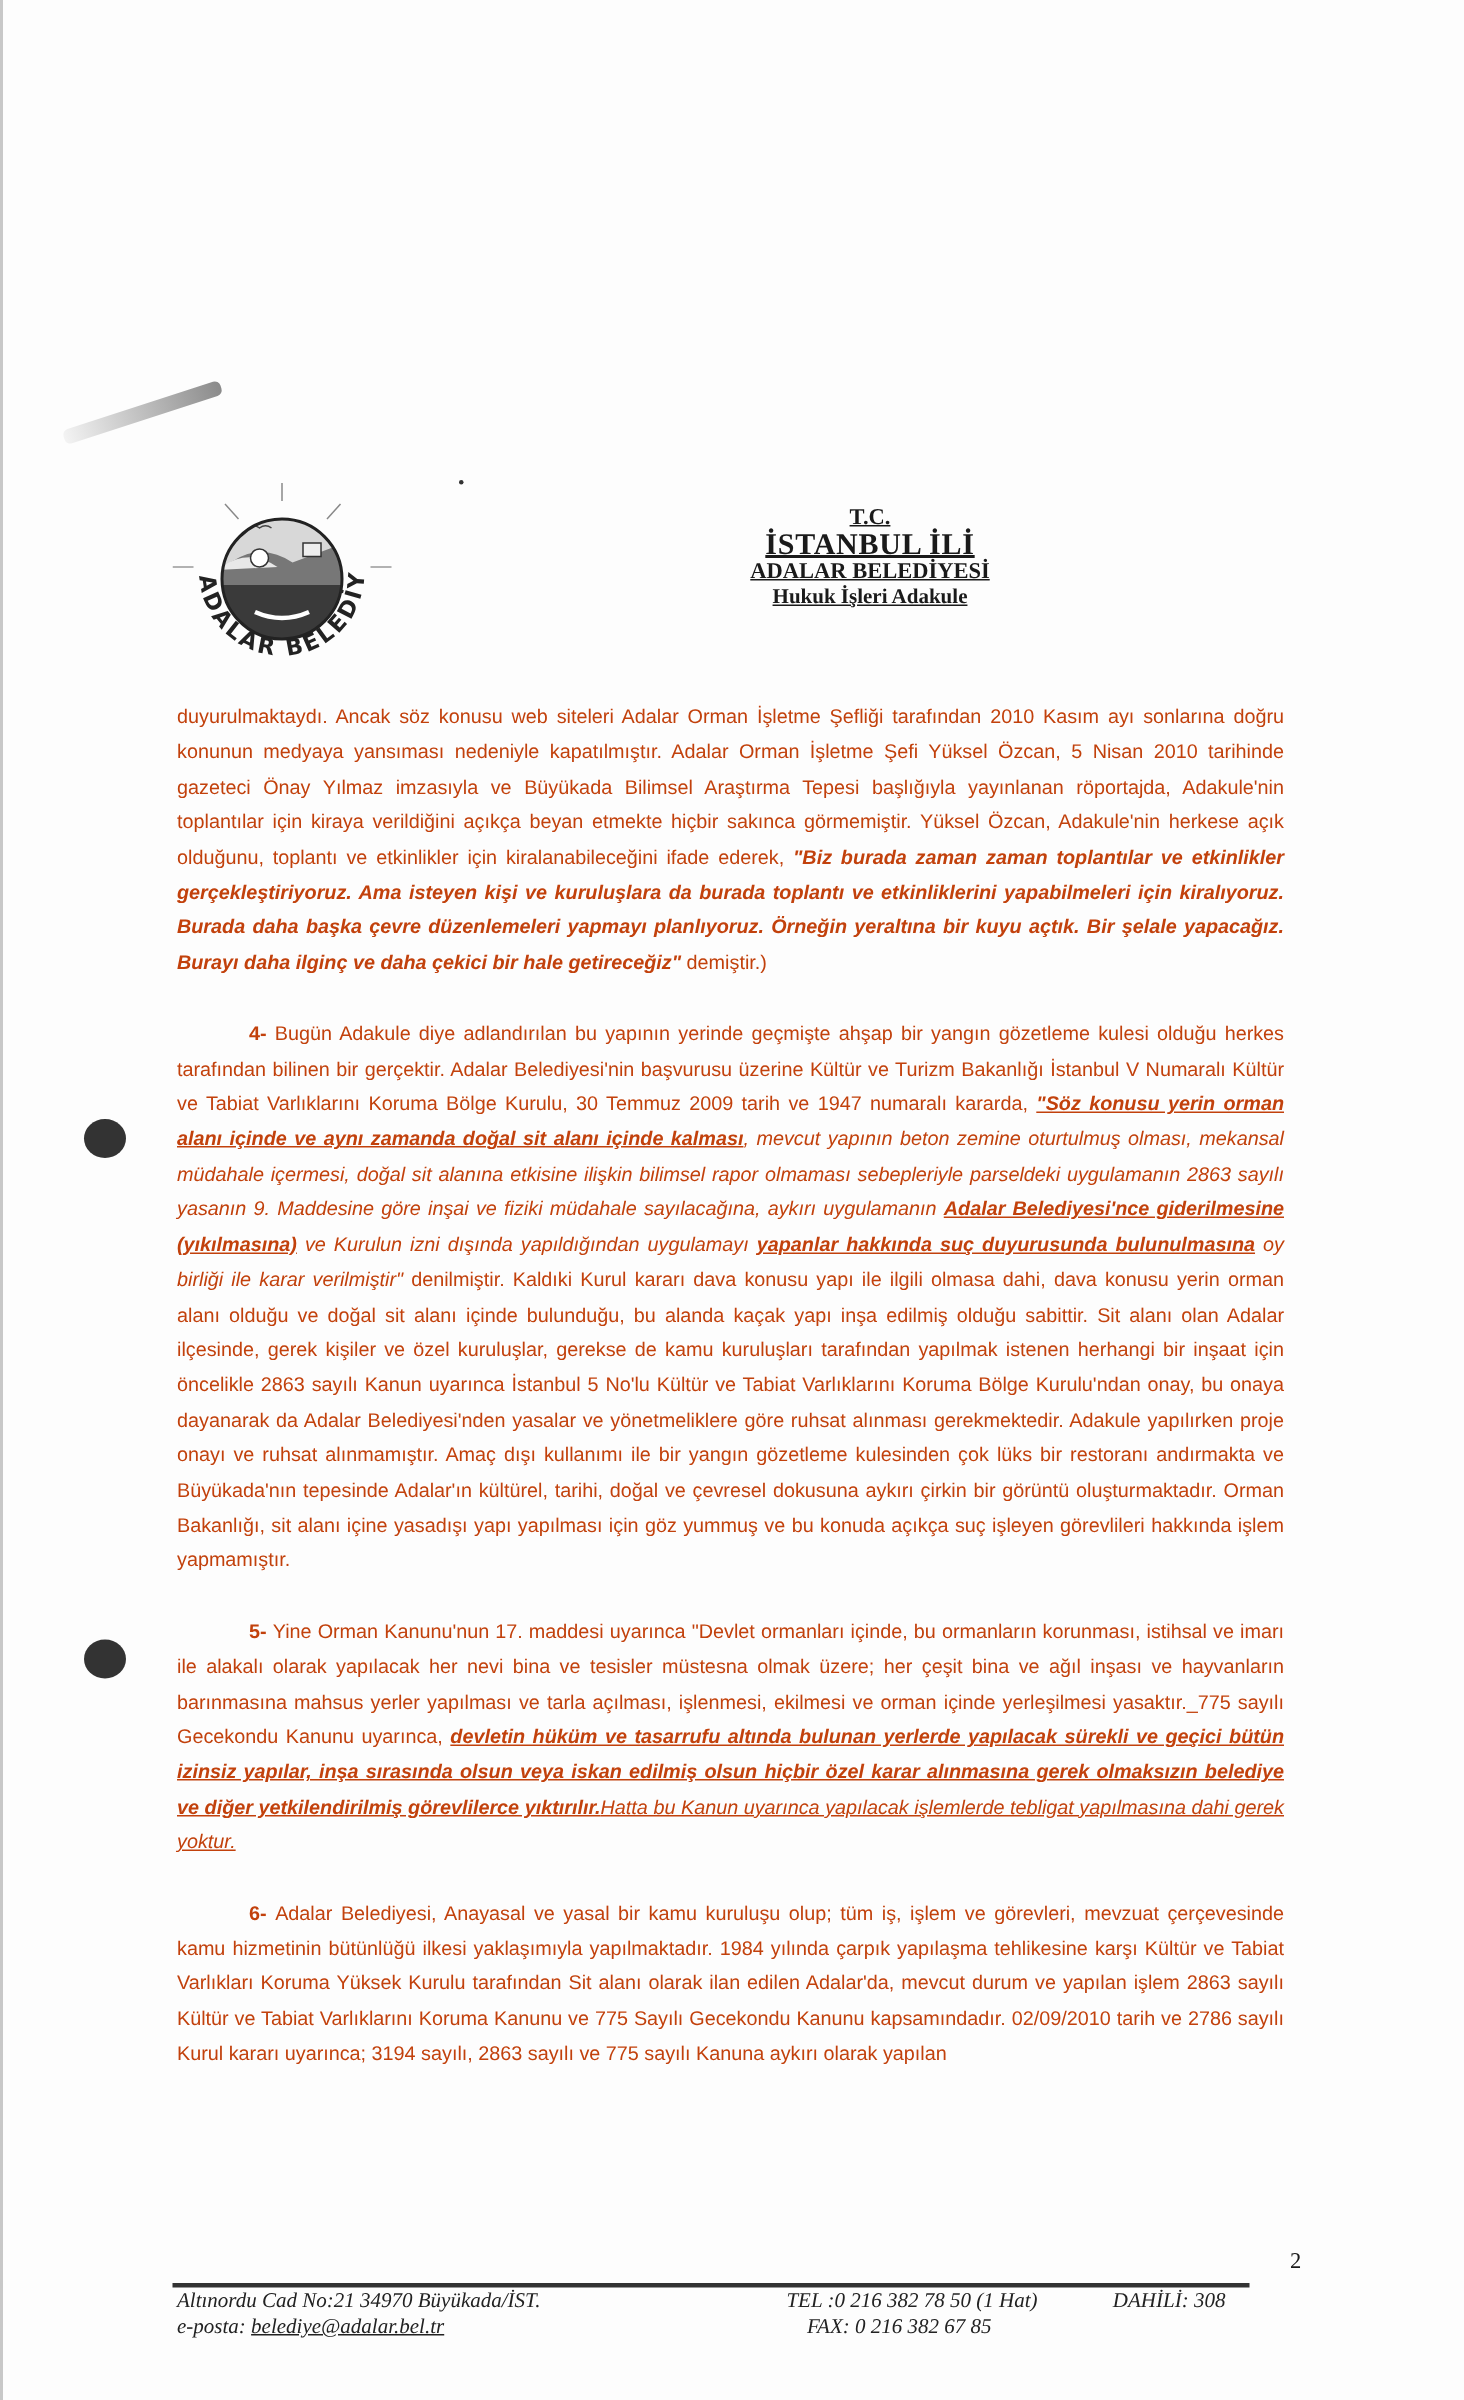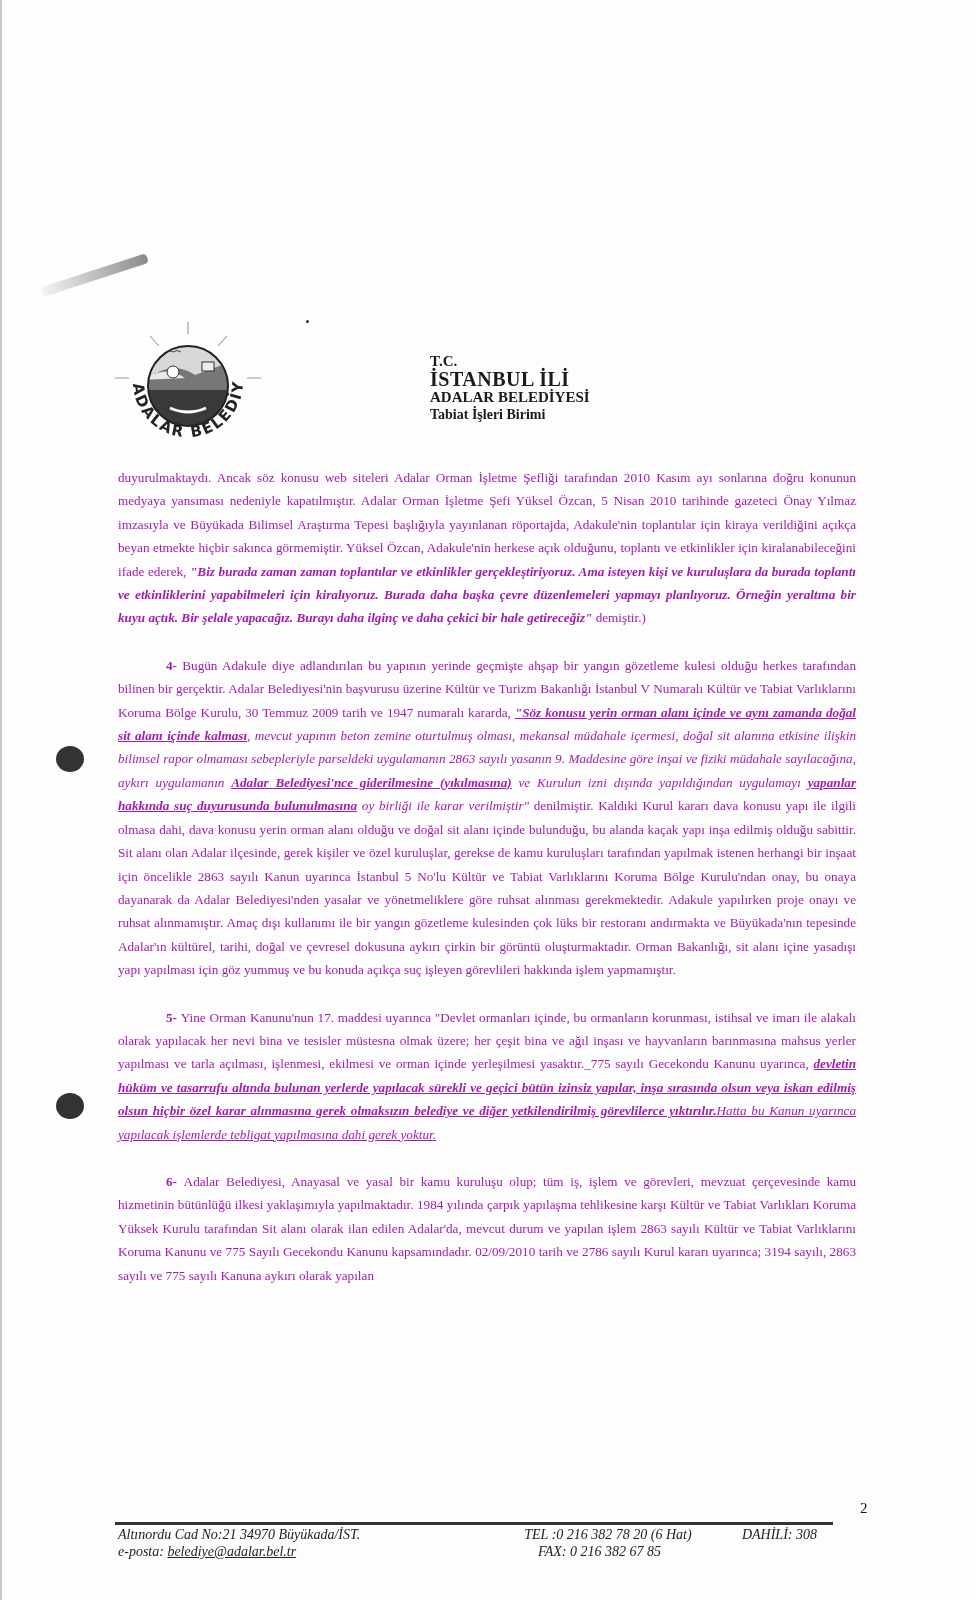--- a/index.html
+++ b/index.html
@@ -7,30 +7,30 @@
          font-family: "DejaVu Sans", sans-serif; color: #1a1a1a; }
   .page { position: absolute; inset: 0; background: #fdfdfd; }
   .left-edge { position: absolute; left: 0; top: 0; width: 2px; height: 1600px; background: #c8c8c8; }
   .smudge { position: absolute; left: 40px; top: 270px; width: 110px; height: 10px;
             background: linear-gradient(90deg, rgba(160,160,160,0.1), rgba(90,90,90,0.7));
             transform: rotate(-18deg); border-radius: 4px; }
   .punch { position: absolute; width: 28px; height: 26px; border-radius: 50%; background: #333; left: 56px; }
   .speck { position: absolute; left: 306px; top: 320px; width: 3px; height: 3px; background: #333; border-radius: 50%; }
 
   .logo { position: absolute; left: 115px; top: 320px; width: 150px; height: 140px; }
-  .header { position: absolute; left: 430px; top: 352px; width: 300px; 
-            font-family: "Liberation Serif", serif; font-weight: bold; line-height: 18px; }
+  .header { position: absolute; left: 430px; top: 336px; width: 300px; text-align: center;
+            font-family: "Liberation Serif", serif; font-weight: bold; line-height: 18px; text-decoration: underline; }
   .header .h1 { font-size: 15px; }
   .header .h2 { font-size: 20px; letter-spacing: 0.5px; }
   .header .h3 { font-size: 15px; }
   .header .h4 { font-size: 14px; }
 
   .body { position: absolute; left: 118px; top: 466px; width: 738px;
-          font-family: Liberation Serif, serif; font-size: 13.2px; line-height: 23.4px;
-          text-align: justify; color: #a21caf; }
+          font-family: Liberation Sans, sans-serif; font-size: 13.2px; line-height: 23.4px;
+          text-align: justify; color: #c2410c; }
   .body p { margin: 0; }
   .body .indent { text-indent: 48px; }
   .body .gap { height: 24px; }
   .em { font-style: italic; }
   .bem { font-style: italic; font-weight: bold; }
   .u { text-decoration: underline; }
   .num { font-weight: bold; }
 
   .pageno { position: absolute; left: 860px; top: 1500px; font-family: "Liberation Serif", serif; font-size: 15px; }
   .footer-rule { position: absolute; left: 115px; top: 1522px; width: 718px; height: 3px; background: #333; }
@@ -77,39 +77,39 @@
     <path id="arc" d="M18 62 A55 55 0 0 0 128 62" fill="none"></path>
     <text font-family="DejaVu Sans, sans-serif" font-size="15" font-weight="bold" fill="#222" letter-spacing="2">
       <textPath href="#arc" startOffset="2">ADALAR BELEDİYESİ</textPath>
     </text>
   </svg>
 
   <div class="header">
     <div class="h1">T.C.</div>
     <div class="h2">İSTANBUL İLİ</div>
     <div class="h3">ADALAR BELEDİYESİ</div>
-    <div class="h4">Tabiat İşleri Birimi</div>
+    <div class="h4">Hukuk İşleri Adakule</div>
   </div>
 
   <div class="body">
     <p id="p1"><span class="">duyurulmaktaydı. Ancak söz konusu web siteleri Adalar Orman İşletme Şefliği tarafından 2010 Kasım ayı sonlarına doğru konunun medyaya yansıması nedeniyle kapatılmıştır.  Adalar Orman İşletme Şefi Yüksel Özcan, 5 Nisan 2010 tarihinde gazeteci Önay Yılmaz imzasıyla ve Büyükada Bilimsel Araştırma Tepesi başlığıyla yayınlanan röportajda, Adakule'nin toplantılar için kiraya verildiğini açıkça beyan etmekte hiçbir sakınca görmemiştir. Yüksel Özcan, Adakule'nin herkese açık olduğunu, toplantı ve etkinlikler için kiralanabileceğini ifade ederek, </span><span class="bem">"Biz burada zaman zaman toplantılar ve etkinlikler gerçekleştiriyoruz. Ama isteyen kişi ve kuruluşlara da burada toplantı ve etkinliklerini yapabilmeleri için kiralıyoruz. Burada daha başka çevre düzenlemeleri yapmayı planlıyoruz. Örneğin yeraltına bir kuyu açtık. Bir şelale yapacağız. Burayı daha ilginç ve daha çekici bir hale getireceğiz"</span><span class=""> demiştir.)</span></p>
     <div class="gap"></div>
     <p id="p4" class="indent"><span class="num">4- </span><span class="">Bugün Adakule  diye adlandırılan bu yapının yerinde geçmişte ahşap bir yangın gözetleme kulesi olduğu herkes tarafından bilinen bir gerçektir. Adalar Belediyesi'nin başvurusu üzerine Kültür ve Turizm Bakanlığı İstanbul V Numaralı Kültür ve Tabiat Varlıklarını Koruma Bölge Kurulu, 30 Temmuz 2009 tarih ve 1947 numaralı kararda, </span><span class="bem u">"Söz konusu yerin orman alanı içinde ve aynı zamanda doğal sit alanı içinde kalması</span><span class="em">, mevcut yapının beton zemine oturtulmuş olması, mekansal müdahale içermesi, doğal sit alanına etkisine ilişkin bilimsel rapor olmaması sebepleriyle parseldeki uygulamanın 2863 sayılı yasanın 9. Maddesine göre inşai ve fiziki müdahale sayılacağına, aykırı uygulamanın </span><span class="bem u">Adalar Belediyesi'nce giderilmesine (yıkılmasına)</span><span class="em"> ve Kurulun izni dışında yapıldığından uygulamayı </span><span class="bem u">yapanlar hakkında suç duyurusunda bulunulmasına</span><span class="em"> oy birliği ile karar verilmiştir"</span><span class=""> denilmiştir. Kaldıki Kurul kararı dava konusu yapı ile ilgili olmasa dahi, dava konusu yerin orman alanı olduğu ve doğal sit alanı içinde bulunduğu, bu alanda kaçak yapı inşa edilmiş olduğu sabittir. Sit alanı olan Adalar ilçesinde, gerek kişiler ve özel kuruluşlar, gerekse de kamu kuruluşları tarafından yapılmak istenen herhangi bir inşaat için öncelikle 2863 sayılı Kanun uyarınca İstanbul 5 No'lu Kültür ve Tabiat Varlıklarını Koruma Bölge Kurulu'ndan onay,  bu onaya dayanarak da  Adalar Belediyesi'nden yasalar ve yönetmeliklere göre ruhsat alınması gerekmektedir. Adakule yapılırken proje onayı ve ruhsat alınmamıştır. Amaç dışı kullanımı ile bir yangın gözetleme kulesinden çok lüks bir restoranı andırmakta ve Büyükada'nın tepesinde Adalar'ın kültürel, tarihi, doğal ve çevresel dokusuna aykırı çirkin bir görüntü oluşturmaktadır. Orman Bakanlığı, sit alanı içine yasadışı yapı yapılması için göz yummuş ve bu konuda açıkça suç işleyen görevlileri hakkında işlem yapmamıştır.</span></p>
     <div class="gap"></div>
     <p id="p5" class="indent"><span class="num">5- </span><span class="">Yine Orman Kanunu'nun 17. maddesi uyarınca "Devlet ormanları içinde, bu ormanların korunması, istihsal ve imarı ile alakalı olarak yapılacak her nevi bina ve tesisler müstesna olmak üzere; her çeşit bina ve ağıl inşası ve hayvanların barınmasına mahsus yerler yapılması ve tarla açılması, işlenmesi, ekilmesi ve orman içinde yerleşilmesi yasaktır._775 sayılı Gecekondu Kanunu uyarınca, </span><span class="bem u">devletin hüküm ve tasarrufu altında bulunan yerlerde yapılacak sürekli ve geçici bütün izinsiz yapılar, inşa sırasında olsun veya iskan edilmiş olsun hiçbir özel karar alınmasına gerek olmaksızın belediye ve diğer yetkilendirilmiş görevlilerce yıktırılır.</span><span class="em u">Hatta bu Kanun uyarınca yapılacak işlemlerde tebligat yapılmasına dahi gerek yoktur.</span></p>
     <div class="gap"></div>
     <p id="p6" class="indent"><span class="num">6- </span><span class="">Adalar Belediyesi, Anayasal ve yasal bir kamu kuruluşu olup; tüm iş, işlem ve görevleri, mevzuat çerçevesinde kamu hizmetinin bütünlüğü ilkesi yaklaşımıyla yapılmaktadır. 1984 yılında çarpık yapılaşma tehlikesine karşı Kültür ve Tabiat Varlıkları Koruma Yüksek Kurulu tarafından Sit alanı olarak ilan edilen Adalar'da, mevcut durum ve yapılan işlem 2863 sayılı Kültür ve Tabiat Varlıklarını Koruma Kanunu ve 775 Sayılı Gecekondu Kanunu kapsamındadır. 02/09/2010 tarih ve 2786 sayılı Kurul kararı uyarınca; 3194 sayılı, 2863 sayılı ve 775 sayılı Kanuna aykırı olarak yapılan</span></p>
   </div>
 
   <div class="pageno">2</div>
   <div class="footer-rule"></div>
   <div class="footer">
     <div class="row">
       <span class="c1">Altınordu Cad No:21  34970  Büyükada/İST.</span>
-      <span class="c2">TEL :0 216 382 78 20 (6 Hat)</span>
+      <span class="c2">TEL :0 216 382 78 50 (1 Hat)</span>
       <span class="c3">DAHİLİ: 308</span>
     </div>
     <div class="row">
       <span class="c1"><span>e-posta: </span><a>belediye@adalar.bel.tr</a></span>
       <span class="c2">FAX: 0 216 382 67 85</span>
     </div>
   </div>
 </div>
 
 </body></html>

